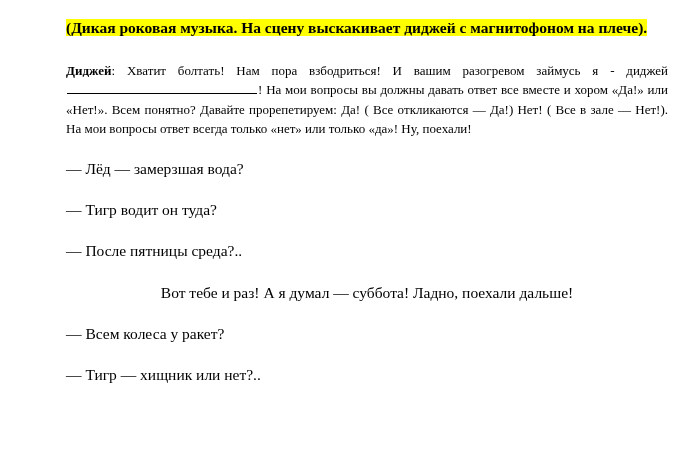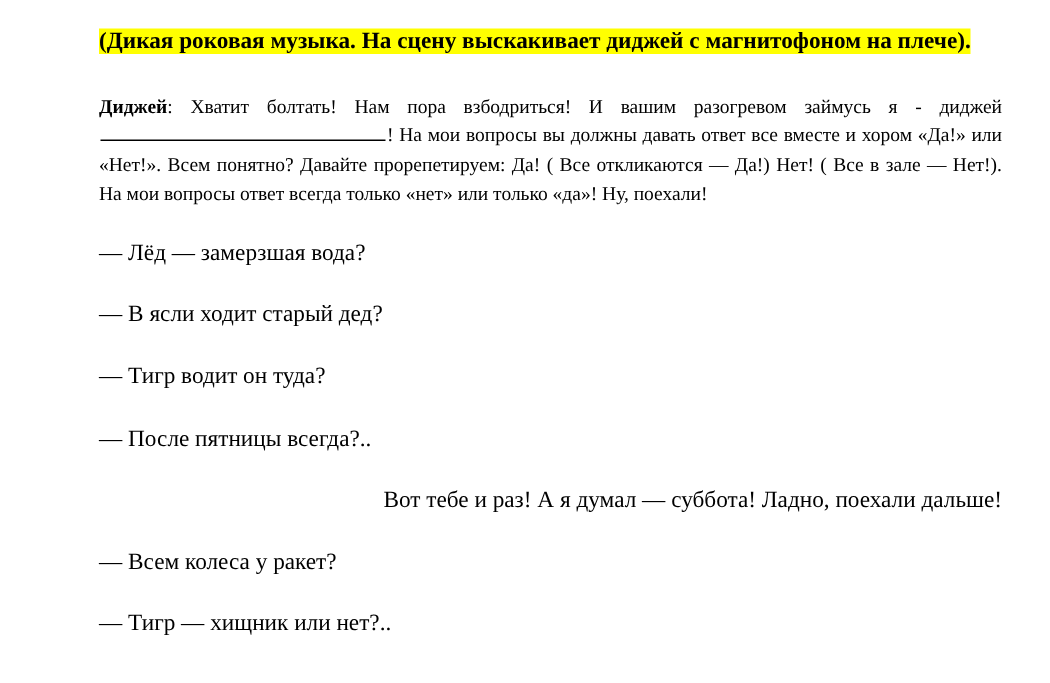--- a/index.html
+++ b/index.html
@@ -54,35 +54,34 @@
     font-size: 15.5px;
     line-height: 1.5;
     margin: 0 0 18px 0;
     text-align: left;
     font-family: Liberation Serif, serif;
   }
   .note {
     font-size: 15.5px;
     line-height: 1.5;
     margin: 0 0 18px 0;
-    text-align: right;
+    text-align: center;
   }
 </style>
 </head>
 <body>
 
 <div class="page">
 
   <p class="stage-direction"><span class="hl">(Дикая роковая музыка. На сцену выскакивает диджей с магнитофоном на плече).</span></p>
 
   <p class="para"><span class="speaker">Диджей</span><span>: Хватит болтать! Нам пора взбодриться! И вашим разогревом займусь я - диджей </span><span class="blank-line"></span><span>! На мои вопросы вы должны давать ответ все вместе и хором «Да!» или «Нет!». Всем понятно? Давайте прорепетируем: Да! ( Все откликаются — Да!) Нет! ( Все в зале — Нет!). На мои вопросы ответ всегда только «нет» или только «да»! Ну, поехали!</span></p>
 
   <p class="qa">— Лёд — замерзшая вода?</p>
-  <p class="qa">— В ясли ходит старый дед?</p>
   <p class="qa">— Тигр водит он туда?</p>
-  <p class="qa">— После пятницы всегда?..</p>
+  <p class="qa">— После пятницы среда?..</p>
 
   <p class="note">Вот тебе и раз! А я думал — суббота! Ладно, поехали дальше!</p>
 
   <p class="qa">— Всем колеса у ракет?</p>
   <p class="qa">— Тигр — хищник или нет?..</p>
 
 </div>
 
 </body></html>

